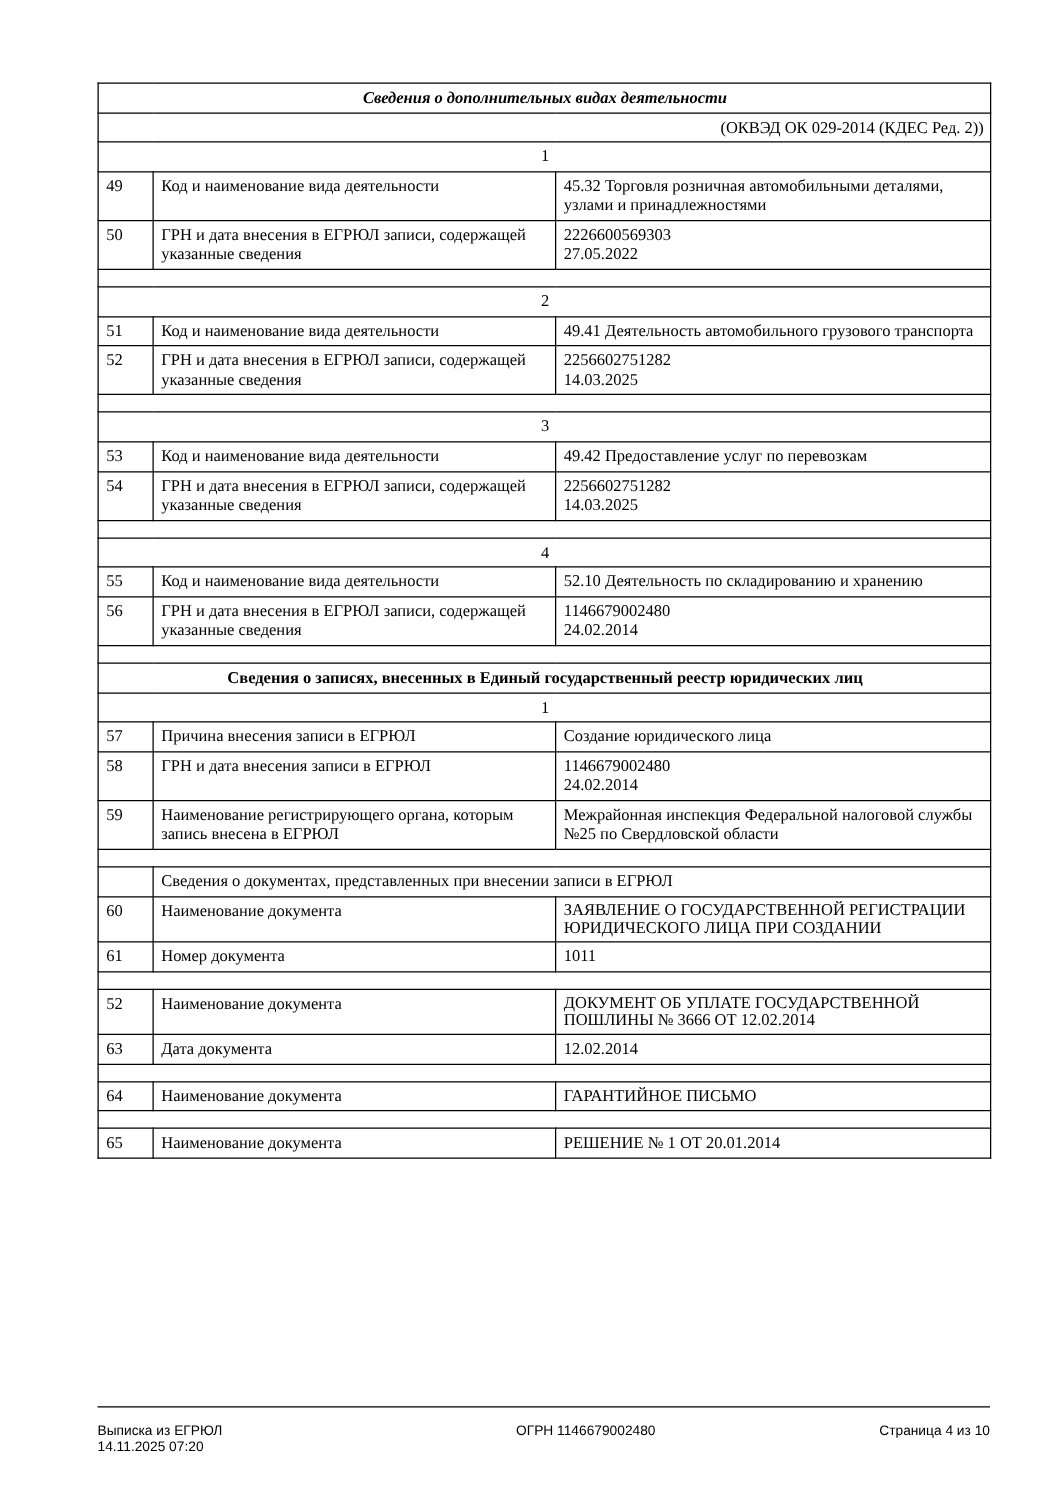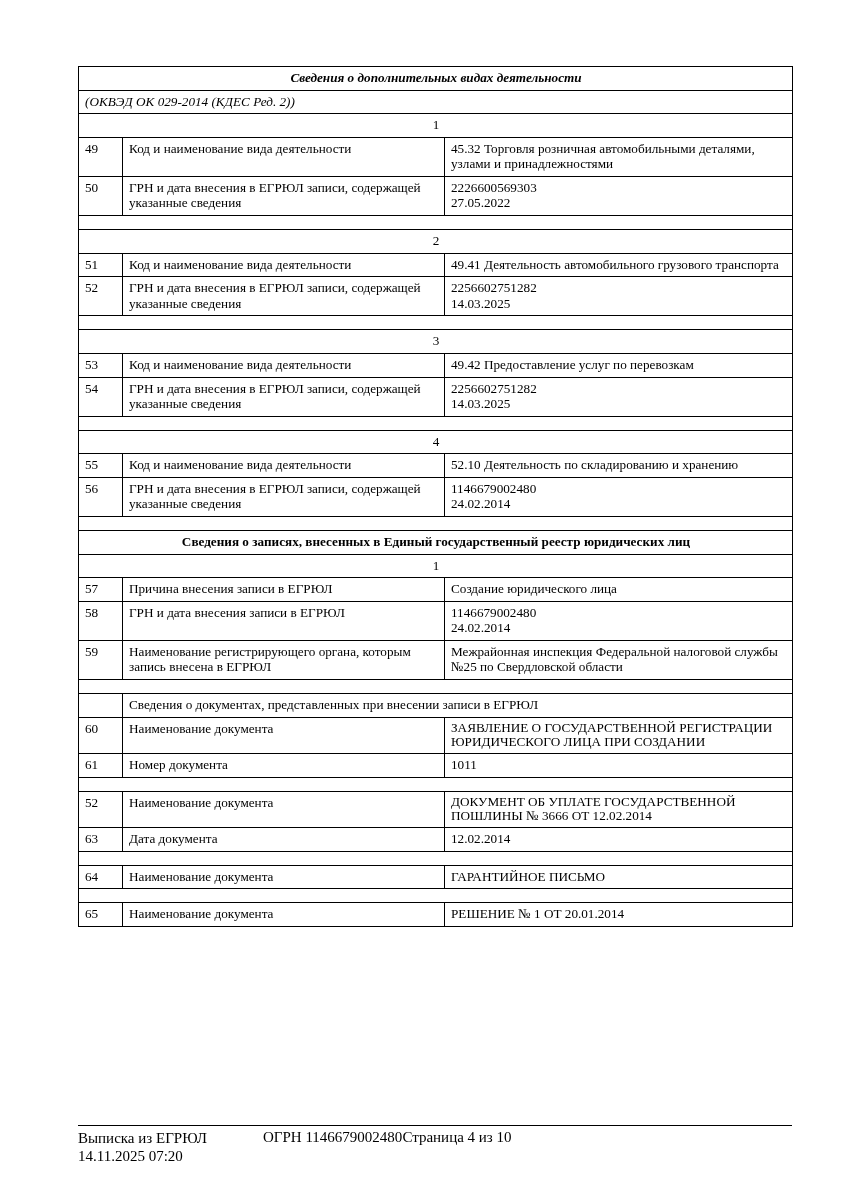--- a/index.html
+++ b/index.html
@@ -53,22 +53,21 @@
     border-bottom: 1px solid #000;
   }
   .section-title {
     text-align: center;
     font-style: italic;
     font-weight: bold;
     padding-top: 5px;
     padding-bottom: 5px;
   }
   .section-sub {
-    text-align: left;
-    font-style: italic;
+    text-align: right;
     padding-top: 4px;
     padding-bottom: 5px;
   }
   .section-bold {
     text-align: center;
     font-weight: bold;
     padding-top: 5px;
     padding-bottom: 5px;
   }
   .idx {
@@ -81,23 +80,24 @@
     padding-bottom: 4px;
   }
   .tight {
     line-height: 1.08;
   }
   .footer {
     position: absolute;
     left: 78px;
     right: 56px;
     bottom: 34px;
-    font-size: 15px;
-    font-family: Liberation Serif, serif;
+    font-size: 11px;
+    font-family: Liberation Sans, sans-serif;
     display: flex;
+    justify-content: space-between;
     align-items: flex-start;
   }
   .footer-left {
     line-height: 1.25;
     white-space: pre-line;
   }
   .footer-center {
     text-align: center;
     flex: 0 0 auto;
     margin-left: 56px;

